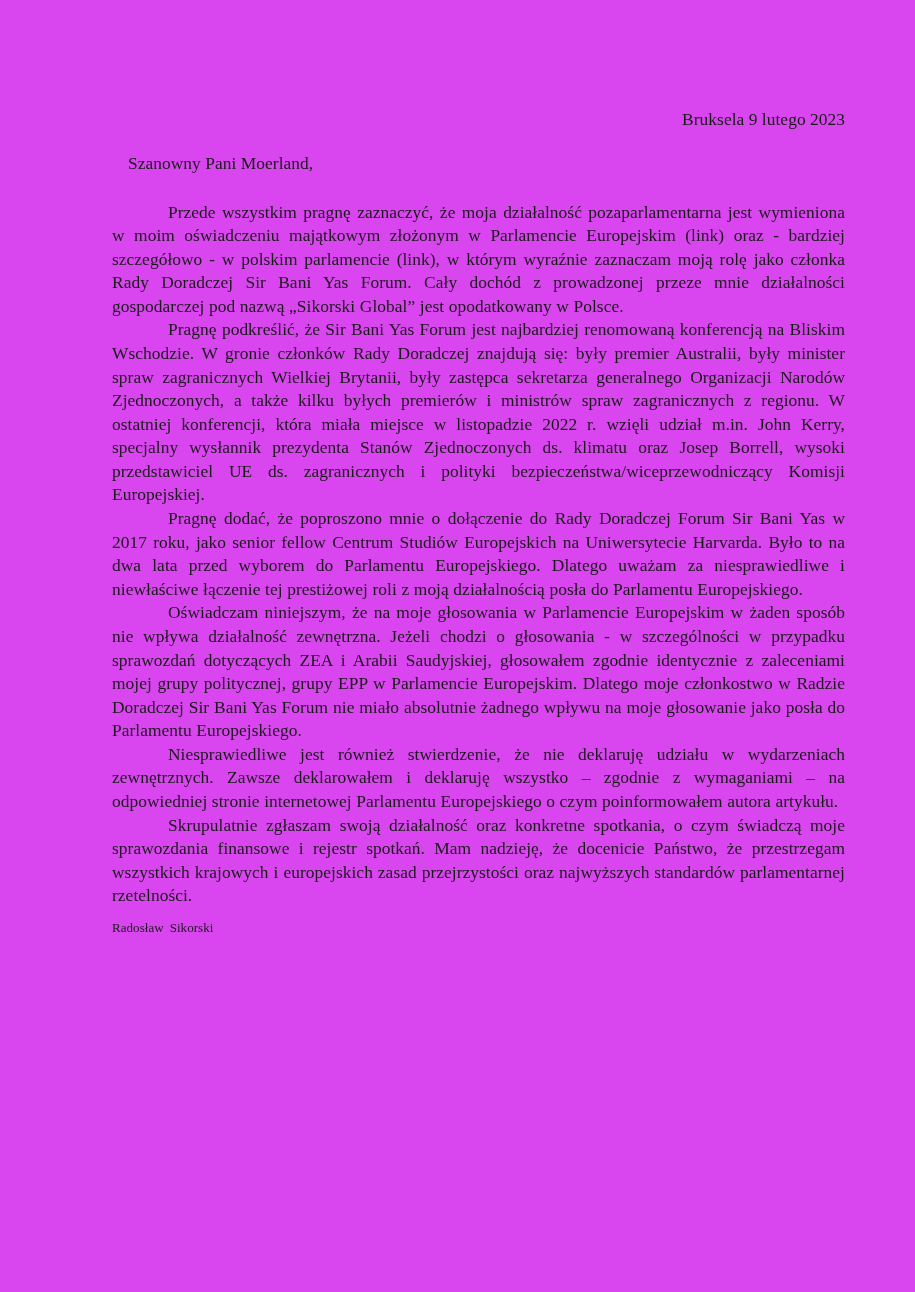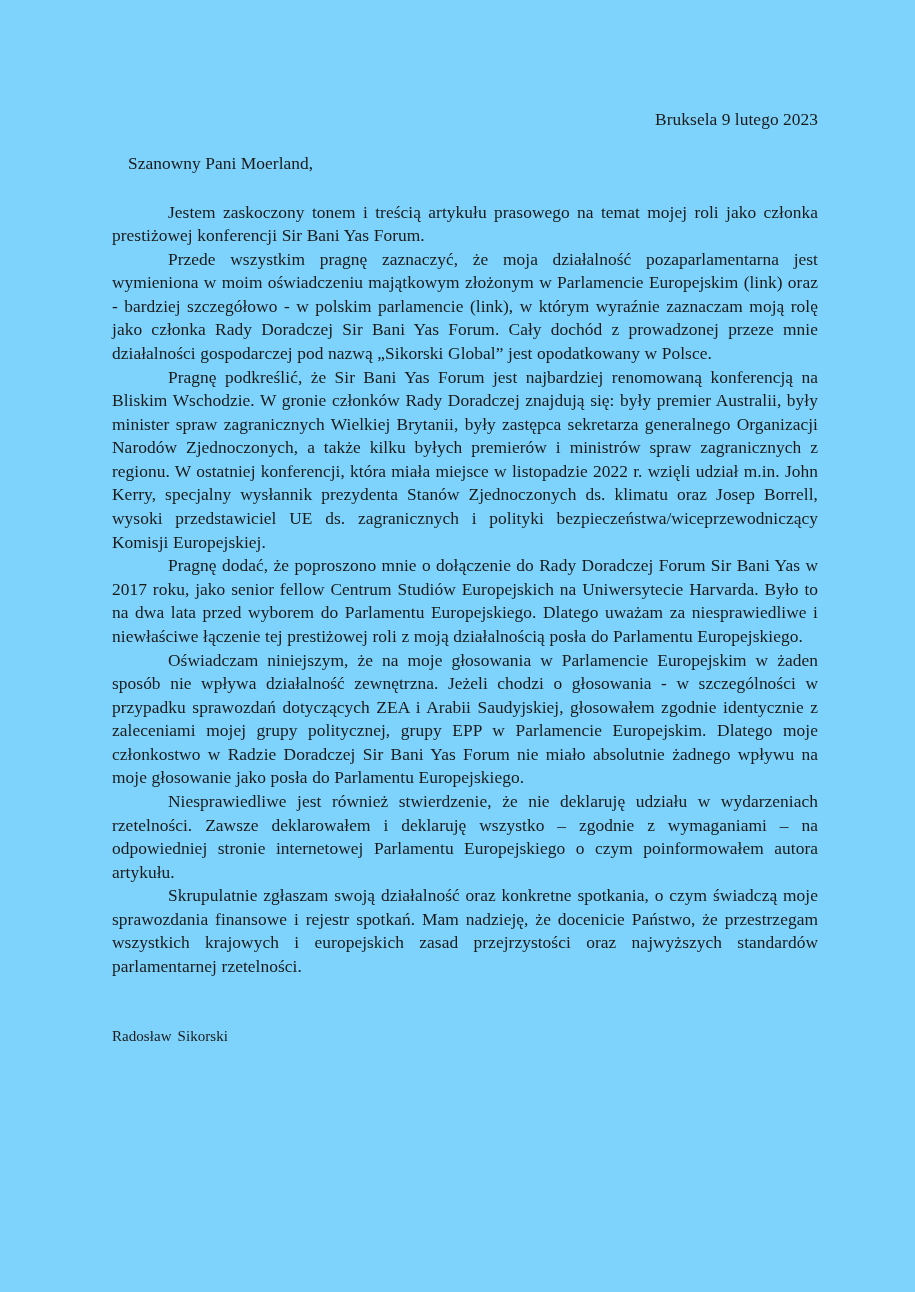--- a/index.html
+++ b/index.html
@@ -13,22 +13,22 @@
     height: 1292px;
     font-family: "Liberation Serif", "DejaVu Serif", serif;
     color: #1a1a1a;
     -webkit-font-smoothing: antialiased;
   }
   .page {
     position: relative;
     box-sizing: border-box;
     width: 915px;
     height: 1292px;
-    background: #7dd3fc;
-    padding: 108px 97px 0 112px;
+    background: #d946ef;
+    padding: 108px 70px 0 112px;
   }
   .doc-date {
     text-align: right;
     font-size: 17.4px;
     line-height: 1.28;
     margin: 0 0 22px 0;
     letter-spacing: 0.05px;
   }
   .salutation {
     text-align: left;
@@ -46,46 +46,45 @@
     text-indent: 56px;
     letter-spacing: 0.05px;
     word-spacing: 0.2px;
     hyphens: none;
   }
   .body-par b {
     font-weight: 400;
   }
   .signature {
     text-align: left;
-    font-size: 15px;
+    font-size: 13px;
     line-height: 1.28;
-    margin: 48px 0 0 0;
+    margin: 12px 0 0 0;
     letter-spacing: 0.05px;
   }
   .sig-gap {
     display: inline-block;
     width: 6px;
   }
 </style>
 </head>
 <body>
 
 <div class="page">
 
   <div class="doc-date">Bruksela 9 lutego 2023</div>
 
   <div class="salutation">Szanowny Pani Moerland,</div>
 
   <div id="letter-body">
-      <p class="body-par"><span>Jestem zaskoczony tonem i treścią artykułu prasowego na temat mojej roli jako członka prestiżowej konferencji Sir Bani Yas Forum.</span></p>
       <p class="body-par"><span>Przede wszystkim pragnę zaznaczyć, że moja działalność pozaparlamentarna jest wymieniona w moim oświadczeniu majątkowym złożonym w Parlamencie Europejskim (link) oraz - bardziej szczegółowo - w polskim parlamencie (link), w którym wyraźnie zaznaczam moją rolę jako członka Rady Doradczej Sir Bani Yas Forum. Cały dochód z prowadzonej przeze mnie działalności gospodarczej pod nazwą „Sikorski Global” jest opodatkowany w Polsce.</span></p>
       <p class="body-par"><span>Pragnę podkreślić, że Sir Bani Yas Forum jest najbardziej renomowaną konferencją na Bliskim Wschodzie. W gronie członków Rady Doradczej znajdują się: były premier Australii, były minister spraw zagranicznych Wielkiej Brytanii, były zastępca sekretarza generalnego Organizacji Narodów Zjednoczonych, a także kilku byłych premierów i ministrów spraw zagranicznych z regionu. W ostatniej konferencji, która miała miejsce w listopadzie 2022 r. wzięli udział m.in. John Kerry, specjalny wysłannik prezydenta Stanów Zjednoczonych ds. klimatu oraz Josep Borrell, wysoki przedstawiciel UE ds. zagranicznych i polityki bezpieczeństwa/wiceprzewodniczący Komisji Europejskiej.</span></p>
       <p class="body-par"><span>Pragnę dodać, że poproszono mnie o dołączenie do Rady Doradczej Forum Sir Bani Yas </span><b>w 2017 roku</b><span>, jako senior fellow Centrum Studiów Europejskich na Uniwersytecie Harvarda. Było to na </span><b>dwa lata przed wyborem</b><span> do Parlamentu Europejskiego. Dlatego uważam za niesprawiedliwe i niewłaściwe łączenie tej prestiżowej roli z moją działalnością posła do Parlamentu Europejskiego.</span></p>
       <p class="body-par"><span>Oświadczam niniejszym, że na moje głosowania w Parlamencie Europejskim w żaden sposób nie wpływa działalność zewnętrzna. Jeżeli chodzi o głosowania - w szczególności w przypadku sprawozdań dotyczących ZEA i Arabii Saudyjskiej, głosowałem zgodnie identycznie z zaleceniami mojej grupy politycznej, grupy EPP w Parlamencie Europejskim. Dlatego moje członkostwo w Radzie Doradczej Sir Bani Yas Forum nie miało absolutnie żadnego wpływu na moje głosowanie jako posła do Parlamentu Europejskiego.</span></p>
-      <p class="body-par"><span>Niesprawiedliwe jest również stwierdzenie, że nie deklaruję udziału w wydarzeniach rzetelności. Zawsze deklarowałem i deklaruję wszystko – zgodnie z wymaganiami – na odpowiedniej stronie internetowej Parlamentu Europejskiego o czym poinformowałem autora artykułu.</span></p>
+      <p class="body-par"><span>Niesprawiedliwe jest również stwierdzenie, że nie deklaruję udziału w wydarzeniach zewnętrznych. Zawsze deklarowałem i deklaruję wszystko – zgodnie z wymaganiami – na odpowiedniej stronie internetowej Parlamentu Europejskiego o czym poinformowałem autora artykułu.</span></p>
       <p class="body-par"><span>Skrupulatnie zgłaszam swoją działalność oraz konkretne spotkania, o czym świadczą moje sprawozdania finansowe i rejestr spotkań. Mam nadzieję, że docenicie Państwo, że przestrzegam wszystkich krajowych i europejskich zasad przejrzystości oraz najwyższych standardów parlamentarnej rzetelności.</span></p>
     </div>
 
   <div class="signature">
     <span>Radosław</span><span class="sig-gap"></span><span>Sikorski</span>
   </div>
 
 </div>
 
 </body></html>

